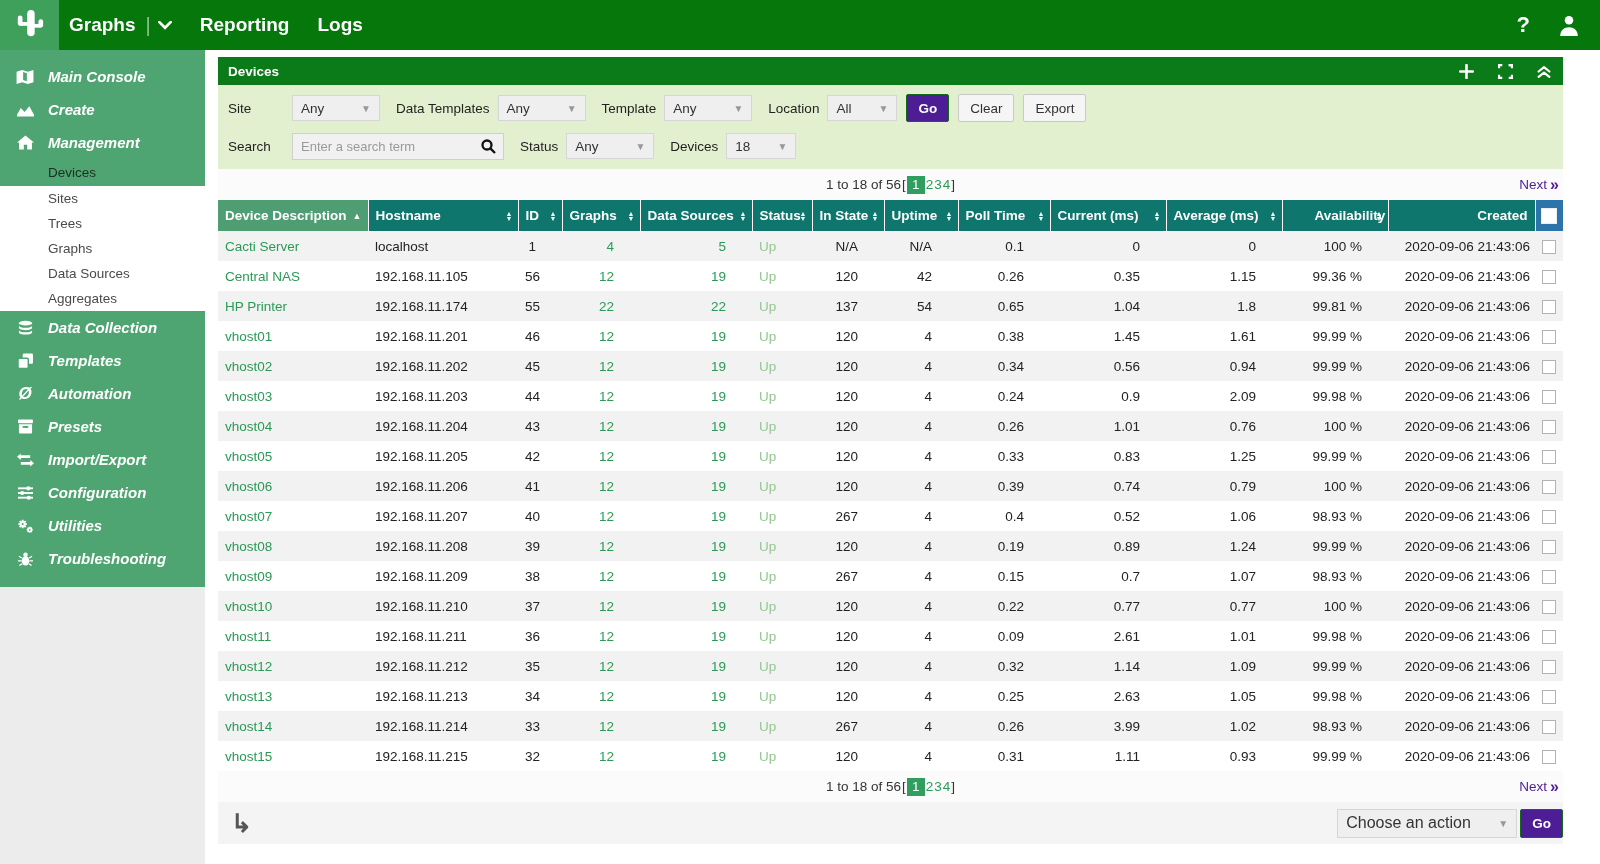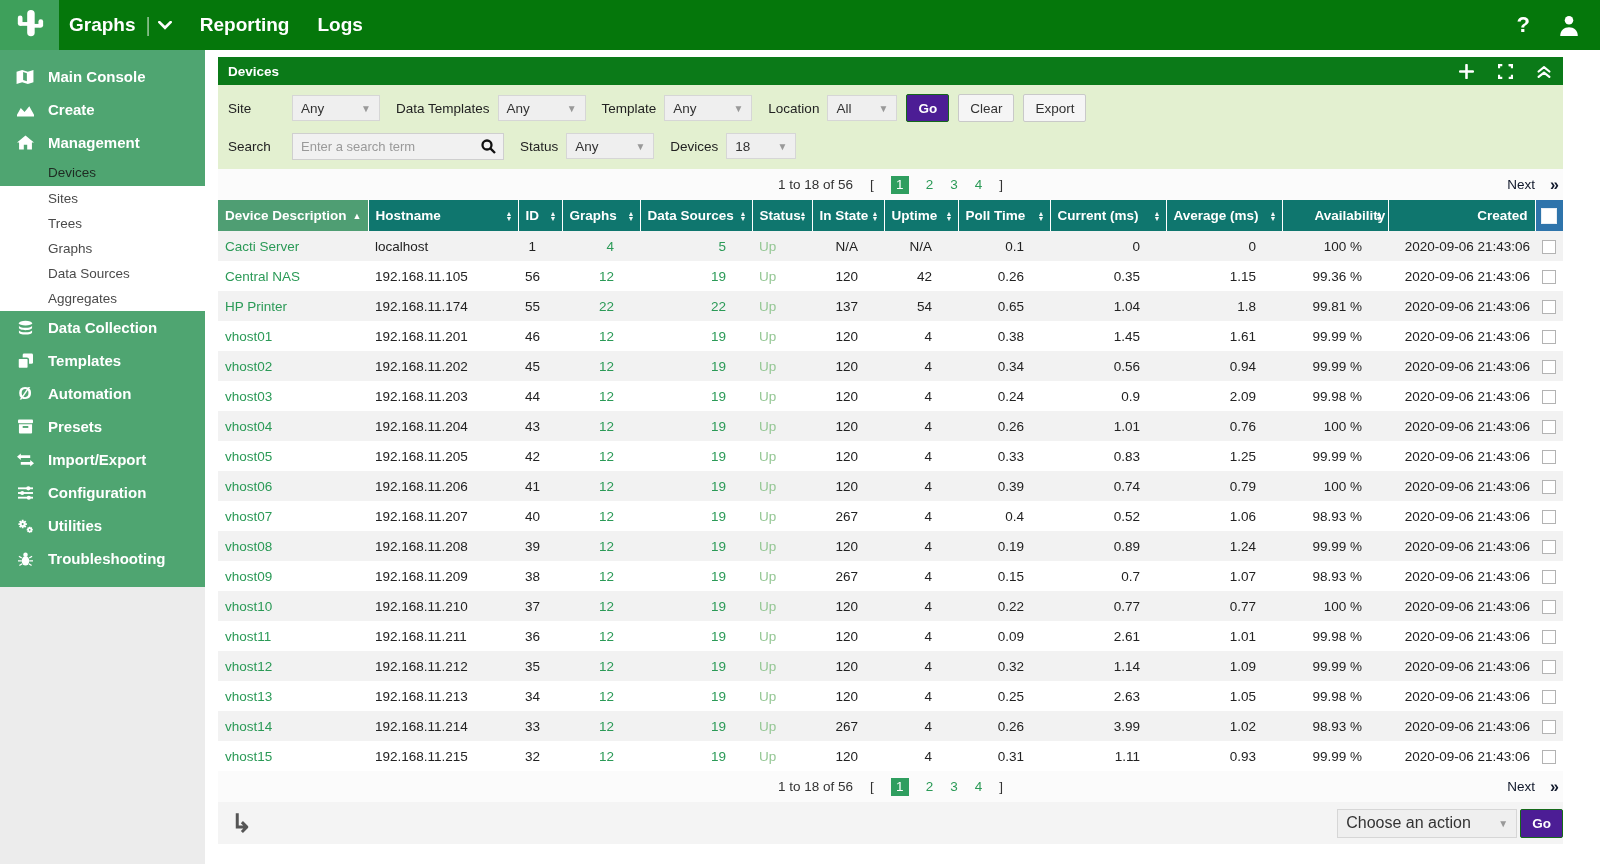--- a/index.html
+++ b/index.html
@@ -22,21 +22,21 @@
   .nav-sep { color:rgba(255,255,255,.55); font-size:20px; font-weight:300; margin:0 7px 0 10px; }
   .nav-chev { display:flex; align-items:center; cursor:pointer; }
   .top-icons { margin-left:auto; margin-right:20px; display:flex; align-items:center; gap:28px; }
   .help-q { color:#fff; font-size:22px; font-weight:700; cursor:pointer; line-height:1; }
   .icon-btn { cursor:pointer; display:flex; align-items:center; }
 
   
   .sidebar { position:absolute; top:50px; left:0; width:205px; bottom:0; background:#ececec; }
   .menu { background:#4fa571; padding:10px 0 12px 0; }
   .side-item { height:33px; display:flex; align-items:center; gap:13px;
-    padding-left:15px; color:#fff; font-size:15px; font-weight:700; cursor:pointer; }
+    padding-left:15px; color:#fff; font-size:15px; font-weight:700; cursor:pointer;font-style:italic; }
   .side-icon { width:20px; display:flex; justify-content:center; align-items:center; }
   .submenu { background:#ffffff; }
   .sub-item { height:25px; display:flex; align-items:center; padding-left:48px;
     font-size:13.5px; color:#4a4a4a; cursor:pointer; }
   .sub-item.selected { background:#4fa571; color:#1e2b22; height:27px; }
 
   
   .main { position:absolute; top:50px; left:205px; right:0; bottom:0;
     background:#fff; padding:7px 37px 0 13px; }
 
@@ -61,26 +61,26 @@
   .searchbox { width:212px; height:27px; background:#f1f1f1; border:1px solid #cfcfcf;
     display:flex; align-items:center; }
   .searchbox input { flex:1; border:0; background:transparent; font-size:13px;
     color:#333; padding:0 8px; outline:none; min-width:0;
     font-family:"Liberation Sans", sans-serif; }
   .searchbox input::placeholder { color:#9a9a9a; }
   .mag { margin-right:7px; display:flex; cursor:pointer; }
 
   .pagerbar { height:31px; background:#fbfbfb; position:relative; display:flex;
     align-items:center; justify-content:center; font-size:13.5px; color:#333; }
-  .pager-center { display:flex; align-items:center; gap:17px; }
+  .pager-center { display:flex; align-items:center; gap:1px; }
   .pnum { color:#2b9a57; cursor:pointer; }
   .pnum.cur { background:#2f9e5f; color:#fff; width:18px; height:18px;
     display:flex; align-items:center; justify-content:center; }
   .pager-next { position:absolute; right:4px; top:0; bottom:0; display:flex;
-    align-items:center; gap:15px; color:#0f172a; cursor:pointer; }
+    align-items:center; gap:3px; color:#4c1d95; cursor:pointer; }
   .next-chevs { font-weight:700; font-size:16px; line-height:1; }
 
   table.devices { width:1345px; border-collapse:collapse; table-layout:fixed; font-size:13.5px; }
   th { background:#0f766e; color:#fff; font-weight:700; height:31px; text-align:left;
     padding:0 18px 0 7px; border-right:1px solid rgba(255,255,255,.45);
     position:relative; white-space:nowrap; overflow:hidden; cursor:pointer; }
   th.sorted { background:#4f9e73; }
   th.no-sort { padding-right:7px; }
   th .sorticon { position:absolute; right:5px; top:50%; transform:translateY(-50%);
     display:flex; flex-direction:column; font-size:7px; line-height:5.5px;

